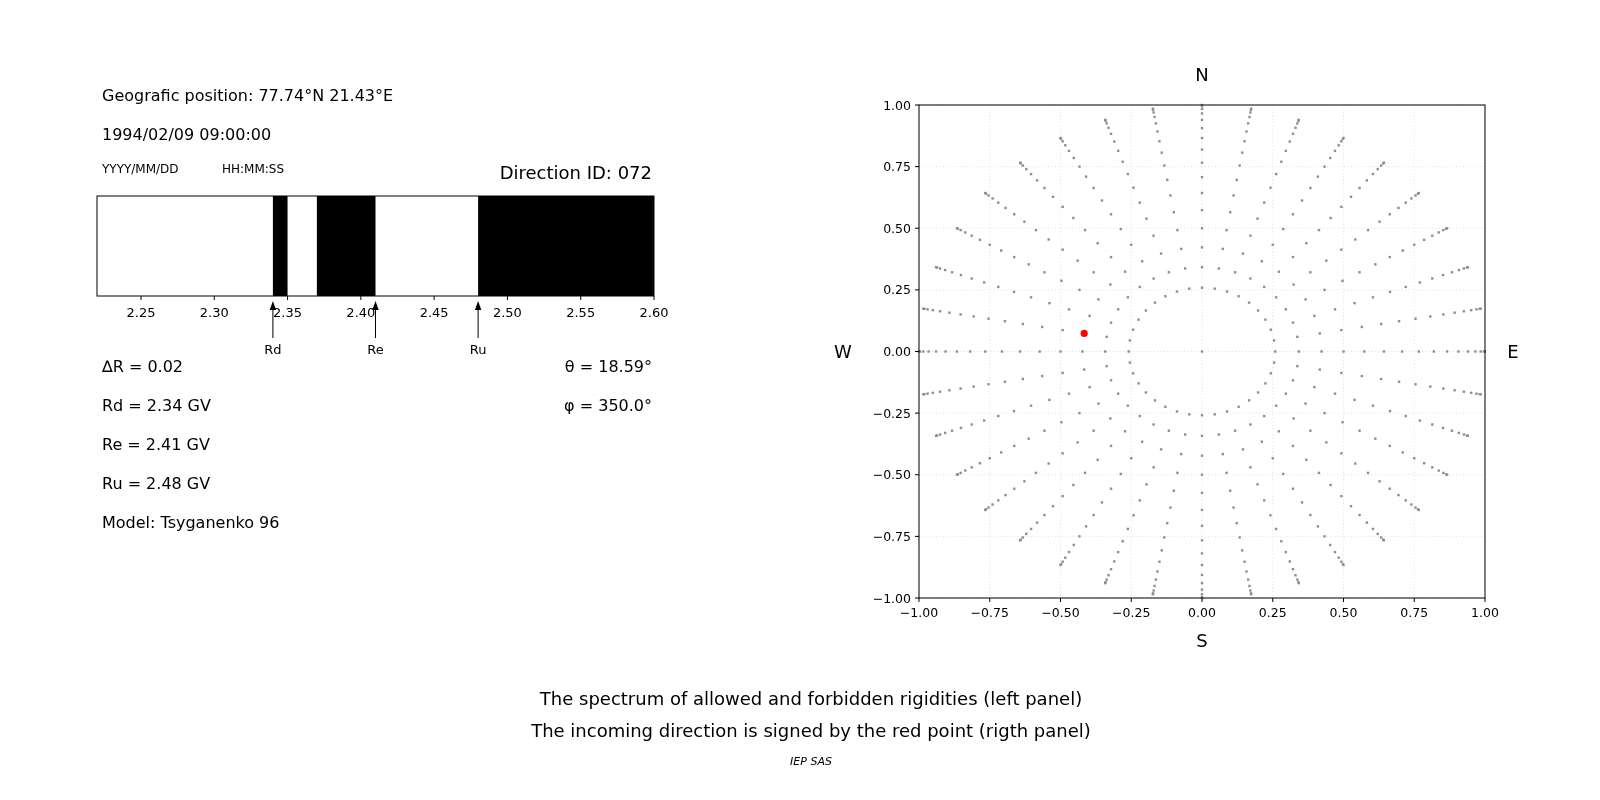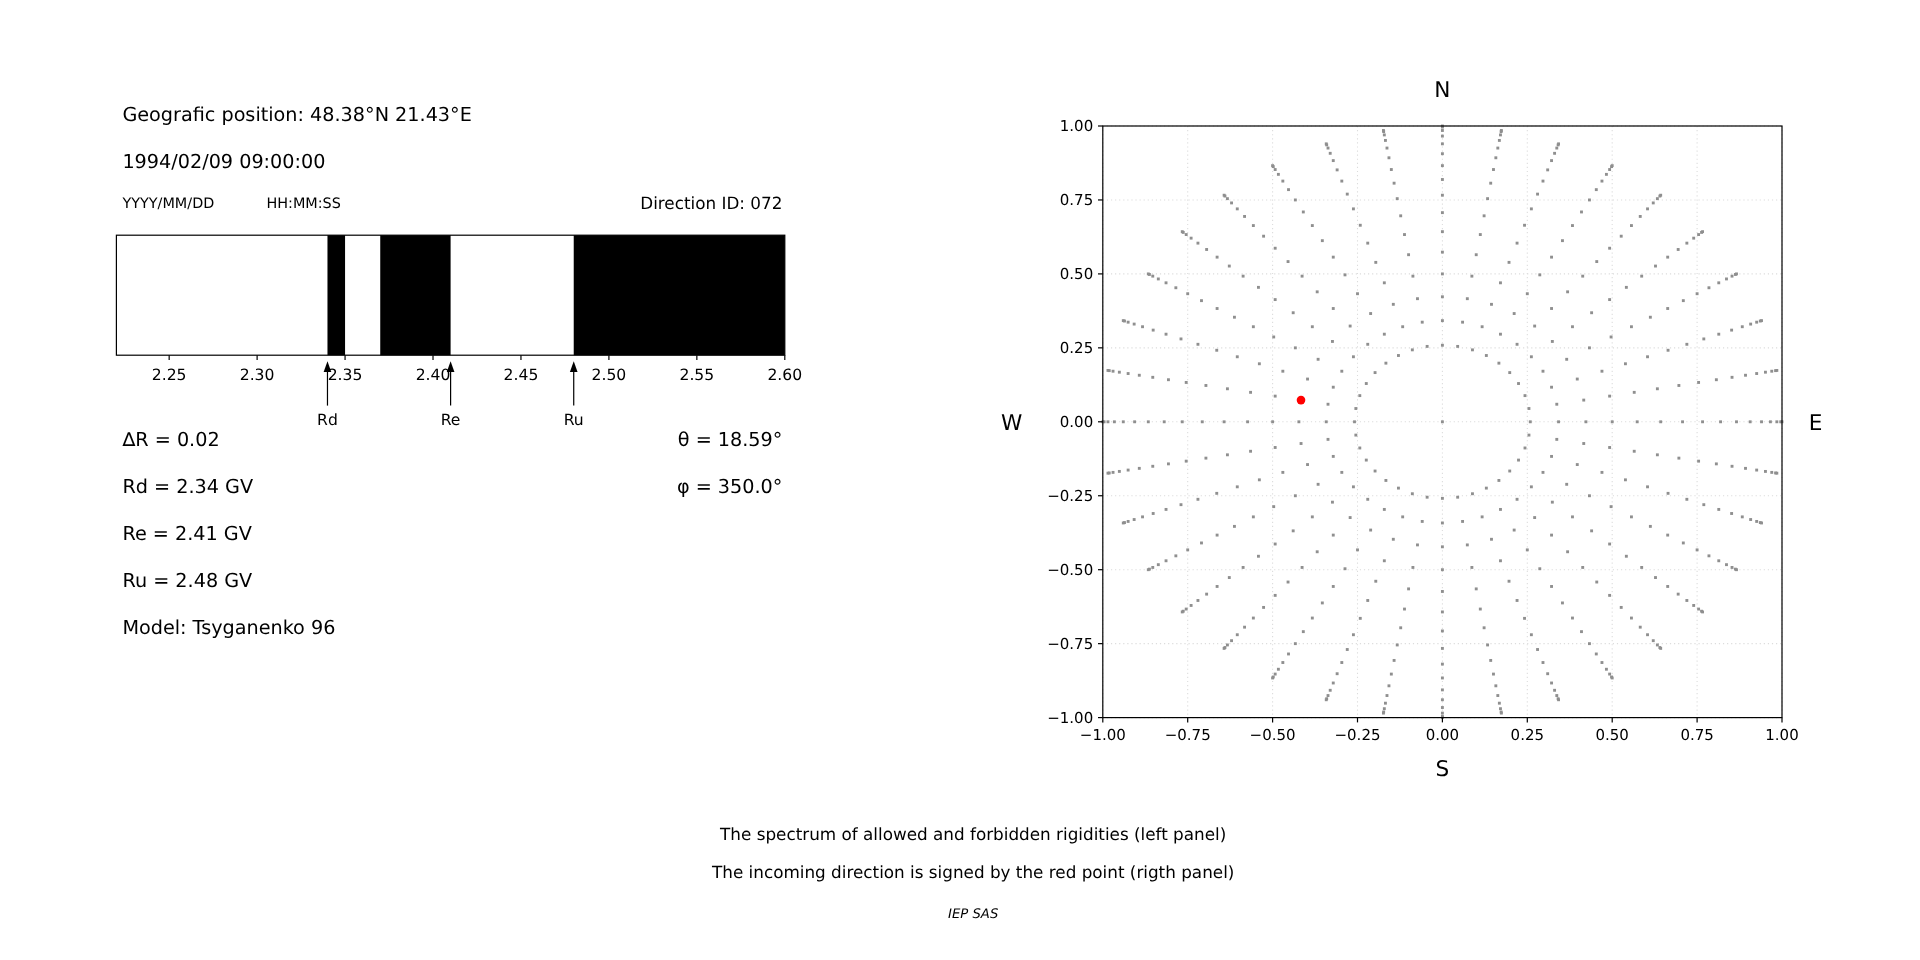--- a/index.html
+++ b/index.html
@@ -1,33 +1,33 @@
 <!DOCTYPE html>
 <html><head>
 <meta charset="utf-8">
 <style>
   html,body{margin:0;padding:0;background:#ffffff;}
   #canvas{position:relative;width:1600px;height:800px;background:#ffffff;overflow:hidden;
           font-family:"DejaVu Sans","Liberation Sans",sans-serif;color:#000;}
   .abs{position:absolute;white-space:nowrap;}
   .t16{font-size:16px;}
   .t12{font-size:12px;}
-  .t18{font-size:14px;}
+  .t18{font-size:18px;}
   .t11{font-size:11px;font-style:italic;}
   .right{text-align:right;}
   .center{text-align:center;padding-left:41px;}
   svg{position:absolute;overflow:visible;}
   svg text{font-family:"DejaVu Sans","Liberation Sans",sans-serif;fill:#000;}
 </style>
 </head>
 <body>
 
 <div id="canvas">
 
-  <div class="abs t16" style="left:102px;top:86px;">Geografic position: 48.38°N 21.43°E</div>
+  <div class="abs t16" style="left:102px;top:86px;">Geografic position: 77.74°N 21.43°E</div>
   <div class="abs t16" style="left:102px;top:125px;">1994/02/09 09:00:00</div>
   <div class="abs t12" style="left:102px;top:162px;">YYYY/MM/DD</div>
   <div class="abs t12" style="left:222px;top:162px;">HH:MM:SS</div>
   <div class="abs t18 right" style="left:402px;top:162px;width:250px;">Direction ID: 072</div>
 
   <div class="abs t16" style="left:102px;top:357px;">∆R = 0.02</div>
   <div class="abs t16" style="left:102px;top:396px;">Rd = 2.34 GV</div>
   <div class="abs t16" style="left:102px;top:435px;">Re = 2.41 GV</div>
   <div class="abs t16" style="left:102px;top:474px;">Ru = 2.48 GV</div>
   <div class="abs t16" style="left:102px;top:513px;">Model: Tsyganenko 96</div>

